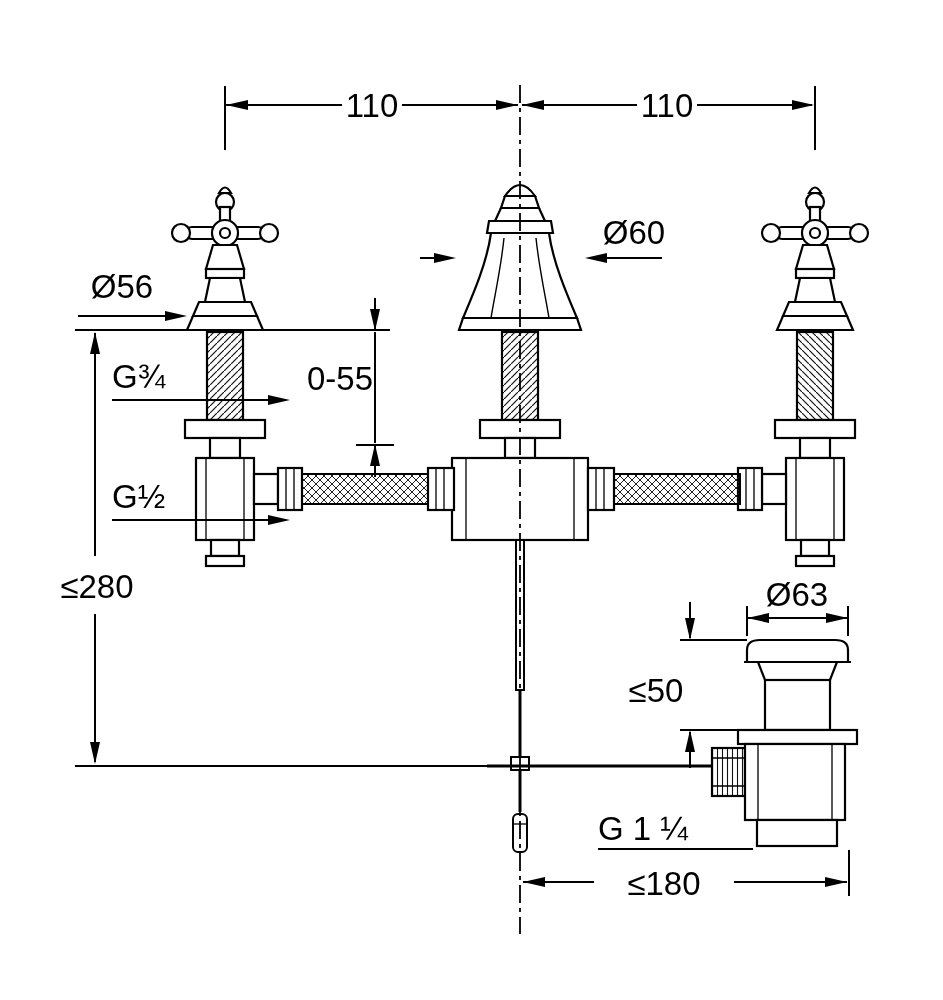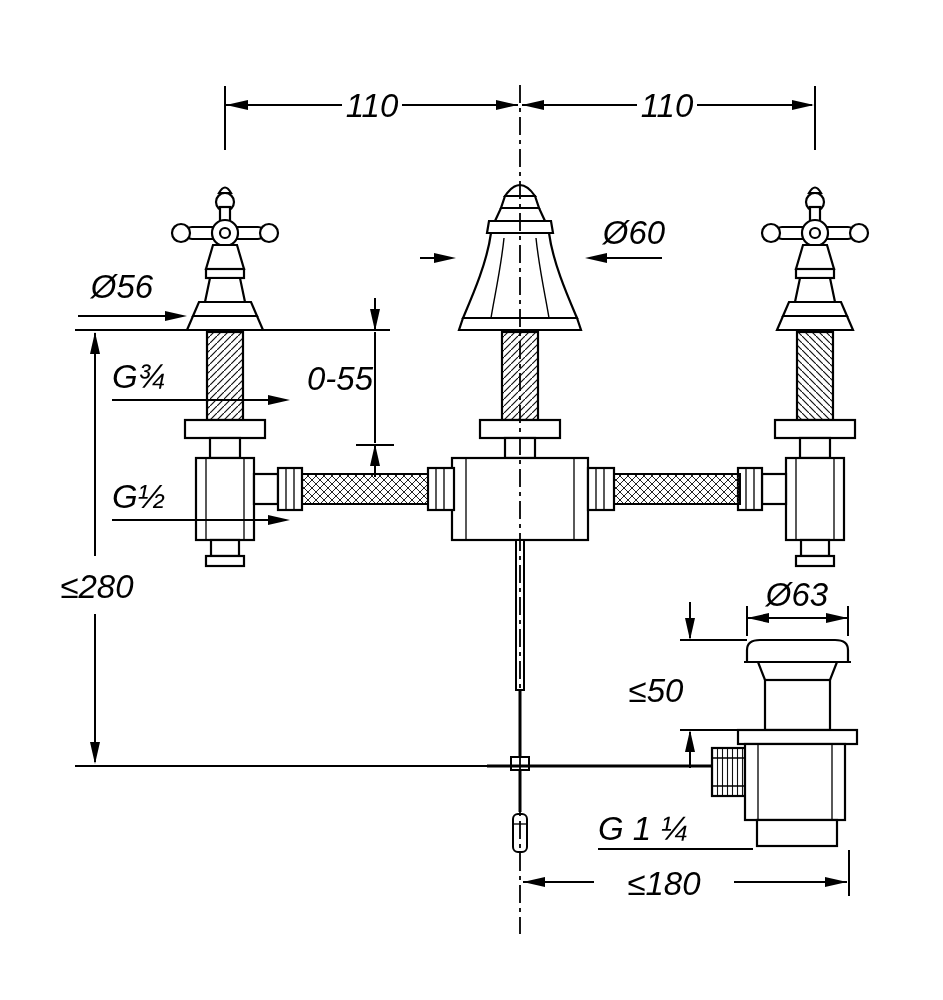--- a/index.html
+++ b/index.html
@@ -1,16 +1,16 @@
 <!DOCTYPE html>
 <html><head>
 <meta charset="utf-8">
 <style>
   html,body{margin:0;padding:0;background:#ffffff;}
-  .stage{width:943px;height:1000px;background:#ffffff;overflow:hidden;font-family:"Liberation Sans",sans-serif;font-style:italic;}
+  .stage{width:943px;height:1000px;background:#ffffff;overflow:hidden;font-family:"Liberation Sans",sans-serif;}
   svg{display:block;}
   svg text{font-family:"Liberation Sans","DejaVu Sans",sans-serif;fill:#000;}
   .dim-label{font-size:33px;}
 </style>
 </head>
 <body>
 
 <div class="stage">
 <svg width="943" height="1000" viewBox="0 0 943 1000">
   <defs>

